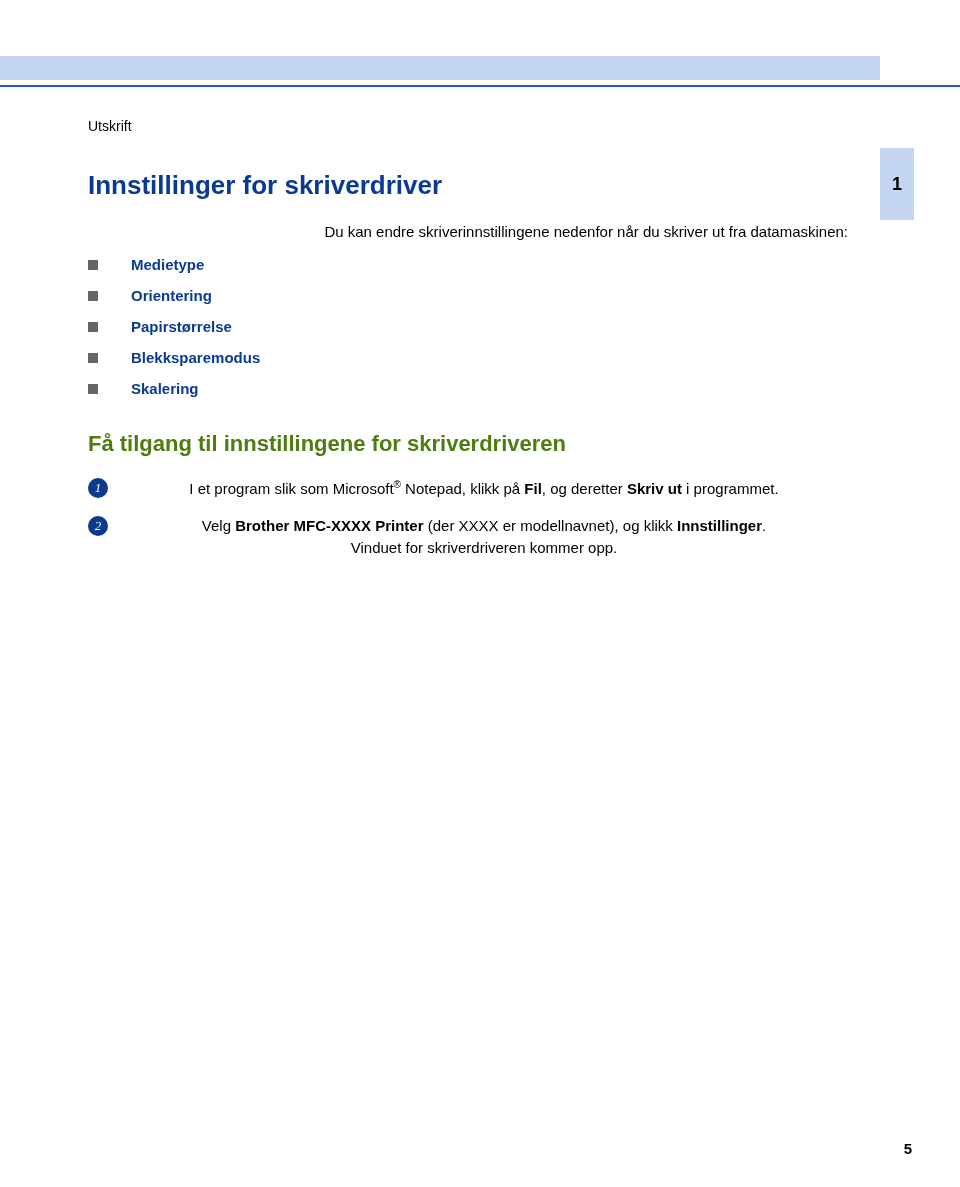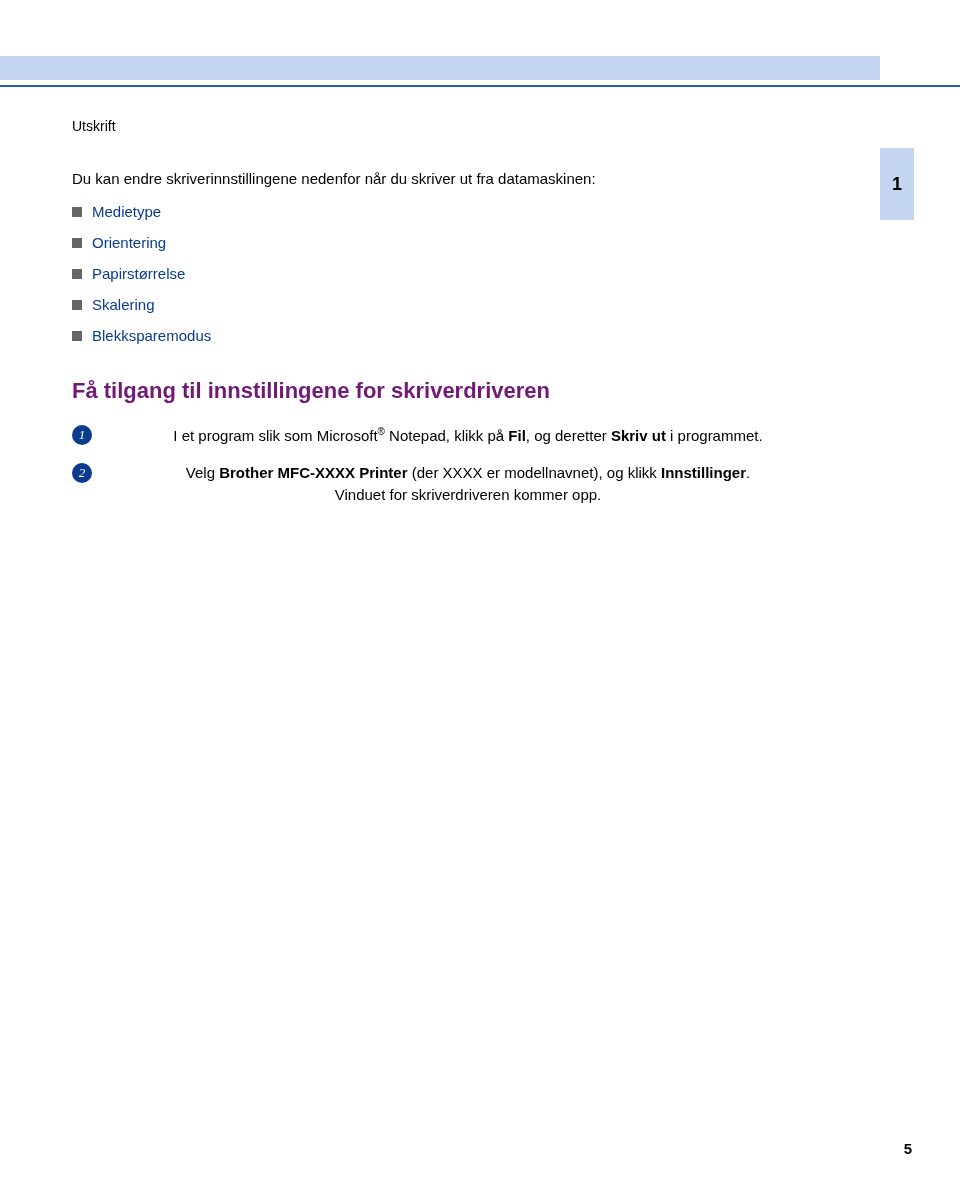--- a/index.html
+++ b/index.html
@@ -27,63 +27,65 @@
     position: absolute;
     top: 85px;
     left: 0;
     width: 960px;
     height: 2px;
     background: #2a5bb8;
   }
   .content {
     position: absolute;
     top: 118px;
-    left: 72px;
+    left: 88px;
     width: 760px;
   }
   .section-label {
     font-size: 14px;
     color: #000;
     margin-bottom: 36px;
   }
   .h1 {
     font-size: 26px;
     font-weight: bold;
     color: #0a3b8f;
     margin-bottom: 22px;
   }
   .intro {
     font-size: 15px;
     color: #000;
     margin-bottom: 16px;
+    text-align: right;
   }
   .bullet-list {
     list-style: none;
     margin-left: 0;
   }
   .bullet-list li {
     display: flex;
     align-items: flex-start;
     margin-bottom: 14px;
     font-size: 15px;
-    font-weight: normal;
+    font-weight: bold;
     color: #0a3b8f;
+    gap: 23px;
   }
   .square {
     width: 10px;
     height: 10px;
     background: #666;
     margin-right: 10px;
     margin-top: 4px;
     flex-shrink: 0;
   }
   .h2 {
     font-size: 22px;
     font-weight: bold;
-    color: #701a75;
+    color: #4d7c0f;
     margin-top: 34px;
     margin-bottom: 20px;
   }
   .step-list {
     list-style: none;
   }
   .step-list li {
     display: flex;
     align-items: flex-start;
     margin-bottom: 14px;
@@ -142,42 +144,43 @@
   }
 </style>
 </head>
 <body>
 
 <div class="top-bar"></div>
 <div class="top-rule"></div>
 
 <div class="content">
   <div class="section-label">Utskrift</div>
+  <div class="h1">Innstillinger for skriverdriver</div>
   <div class="intro">Du kan endre skriverinnstillingene nedenfor når du skriver ut fra datamaskinen:</div>
 
   <ul class="bullet-list">
     <li>
         <span class="square"></span>
         <span>Medietype</span>
       </li>
     <li>
         <span class="square"></span>
         <span>Orientering</span>
       </li>
     <li>
         <span class="square"></span>
         <span>Papirstørrelse</span>
       </li>
     <li>
         <span class="square"></span>
-        <span>Skalering</span>
+        <span>Blekksparemodus</span>
       </li>
     <li>
         <span class="square"></span>
-        <span>Blekksparemodus</span>
+        <span>Skalering</span>
       </li>
   </ul>
 
   <div class="h2">Få tilgang til innstillingene for skriverdriveren</div>
 
   <ul class="step-list">
     <li>
       <span class="step-num">1</span>
       <span class="step-text" id="step0">I et program slik som Microsoft<span class="sup">®</span> Notepad, klikk på <span class="bold">Fil</span>, og deretter <span class="bold">Skriv ut</span> i programmet.</span>
     </li>

